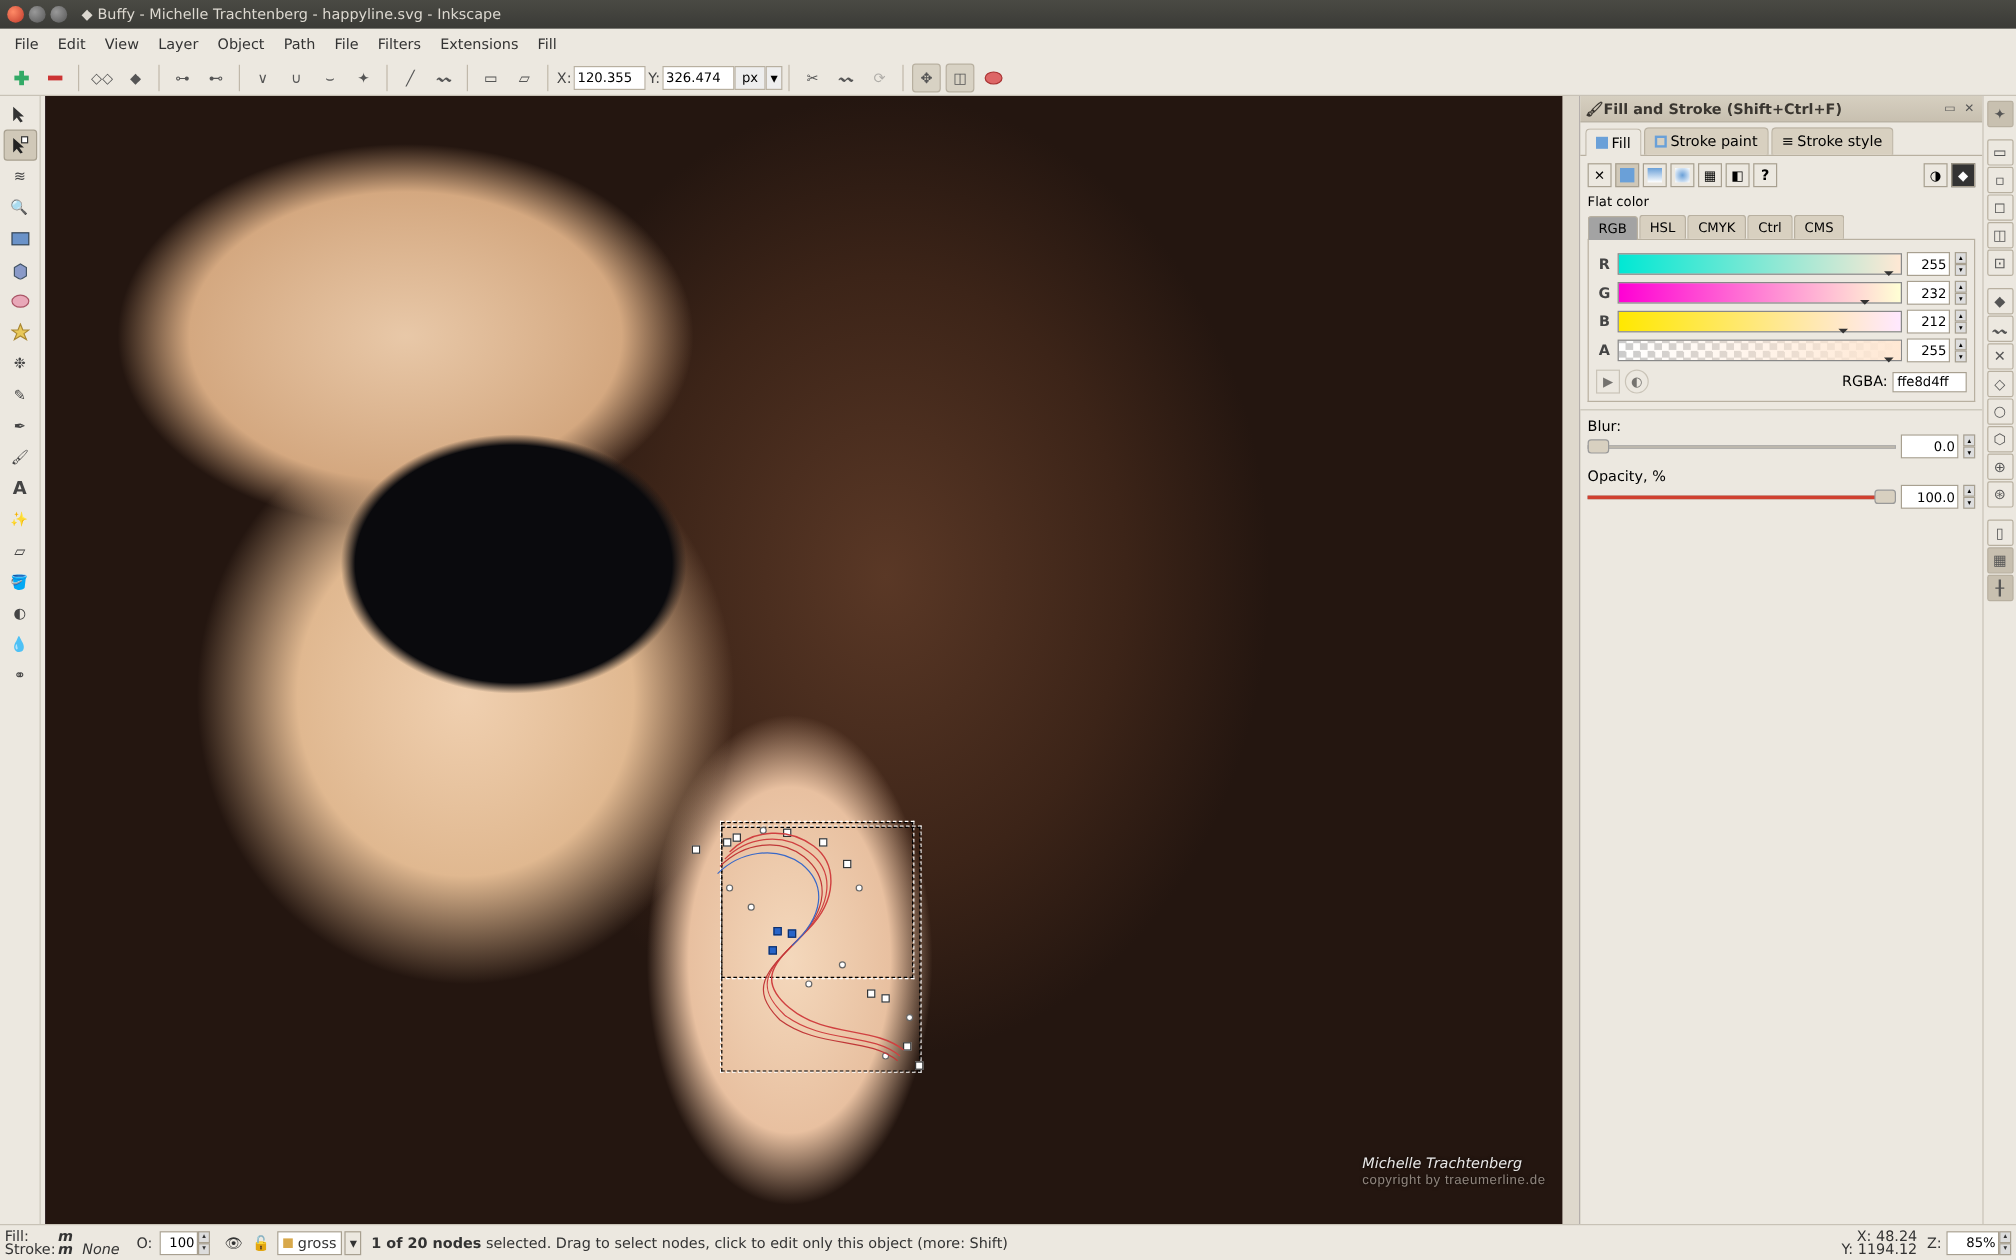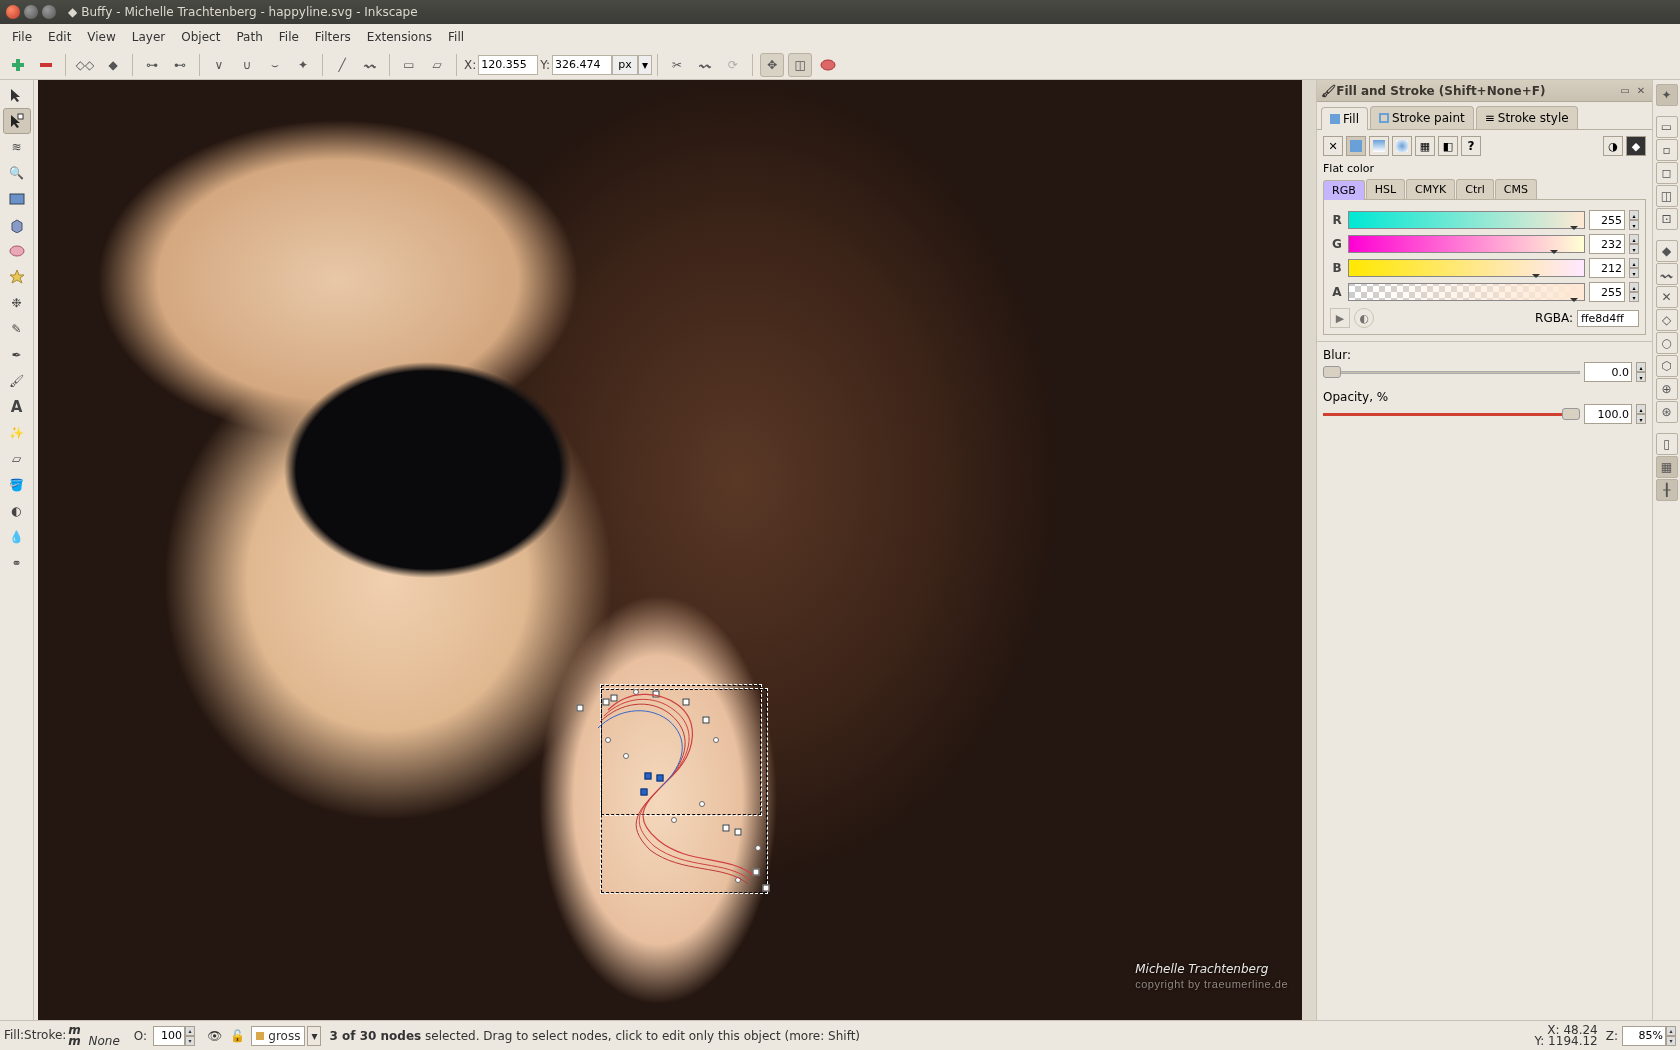--- a/index.html
+++ b/index.html
@@ -50,21 +50,21 @@
 .dock-title .dbtn{width:14px;height:14px;margin-left:2px;display:flex;align-items:center;justify-content:center;color:#555;font-size:10px}
 .tabs{display:flex;border-bottom:1px solid #b8b0a0;padding:4px 4px 0}
 .tab{padding:4px 8px;background:#d8d0c0;border:1px solid #b8b0a0;border-bottom:none;border-radius:4px 4px 0 0;margin-right:2px;font-size:11px;display:flex;align-items:center;gap:3px}
 .tab.active{background:#ece8e0;position:relative;top:1px}
 .fill-body{padding:6px;background:#ece8e0}
 .fill-row{display:flex;align-items:center;gap:3px;margin-bottom:6px}
 .fbtn{width:20px;height:20px;border:1px solid #a8a090;display:flex;align-items:center;justify-content:center;background:#ece8e0;font-size:11px}
 .fbtn.on{background:#d0c8b8}
 .color-tabs{display:flex;border-bottom:1px solid #b8b0a0;margin-top:2px}
 .ctab{padding:3px 8px;font-size:11px;background:#d8d0c0;border:1px solid #b8b0a0;border-bottom:none;border-radius:3px 3px 0 0;margin-right:1px}
-.ctab.active{background:#c4b5fd;position:relative;top:1px}
+.ctab.active{background:#a3a3a3;position:relative;top:1px}
 .color-panel{border:1px solid #b8b0a0;border-top:none;padding:6px;background:#ece8e0}
 .slider-row{display:flex;align-items:center;margin:4px 0;gap:4px}
 .slider-row .ch{width:14px;text-align:center;font-weight:bold;color:#444}
 .grad{flex:1;height:18px;border:1px solid #888;position:relative}
 .grad .tri{position:absolute;bottom:-6px;right:6px;width:0;height:0;border:4px solid transparent;border-top-color:#333}
 .numbox{width:36px;height:20px;border:1px solid #a8a090;background:#fff;text-align:right;padding:0 2px;font-size:11px}
 .spin{width:10px;height:20px;display:flex;flex-direction:column}
 .spin div{flex:1;border:1px solid #a8a090;background:#ddd;font-size:6px;display:flex;align-items:center;justify-content:center}
 .blur-sec{padding:6px;border-top:1px solid #c8c2b6}
 .wide-slider{height:12px;position:relative;margin:4px 0}
@@ -249,21 +249,21 @@
         <path d="M22 42 C42 22 72 18 92 34 C114 52 112 78 86 104 C60 130 46 144 72 170 C104 194 146 184 170 204" stroke="#c03838" fill="none" stroke-width="1"></path>
         <path d="M20 48 C38 30 68 24 90 40 C112 58 108 84 82 108" stroke="#3868c8" fill="none" stroke-width="1"></path>
       </svg>
     </div>
     <div class="scroll-v"></div>
   </div>
 
   <div class="dock">
     <div class="dock-title">
       <span>🖌</span>
-      <span>Fill and Stroke (Shift+None+F)</span>
+      <span>Fill and Stroke (Shift+Ctrl+F)</span>
       <span class="sp"></span>
       <span class="dbtn">▭</span>
       <span class="dbtn">✕</span>
     </div>
     <div class="tabs">
       <div class="tab active">
           <span style="width:10px;height:10px;background:#6aa0d8;display:inline-block"></span>
           <span>Fill</span>
         </div>
       <div class="tab">
@@ -478,21 +478,21 @@
     <div class="sw" style="background: rgb(255, 240, 240);"></div>
     <div class="sw" style="background: rgb(240, 255, 240);"></div>
     <div class="sw" style="background: rgb(240, 240, 255);"></div>
     <div class="sw" style="background: rgb(255, 224, 192);"></div>
     <div class="sw" style="background: rgb(192, 224, 255);"></div>
     <div class="sw" style="background: rgb(192, 255, 192);"></div>
     <div class="sw" style="background: rgb(255, 192, 224);"></div>
   </div>
 
 <div class="statusbar">
-  <div style="display:flex;flex-direction:row;line-height:11px;margin-right:2px">
+  <div style="display:flex;flex-direction:column;line-height:11px;margin-right:2px">
     <span><span>Fill:</span></span>
     <span><span>Stroke:</span></span>
   </div>
   <div style="display:flex;flex-direction:column;line-height:11px">
     <span style="font-style:italic;font-weight:bold">m</span>
     <span><b style="font-style:italic">m</b>&nbsp;&nbsp;<i>None</i></span>
   </div>
   <span style="margin:0 6px 0 14px">O:</span>
   <input class="numbox" style="width: 32px;" value="100">
   <div class="spin" style="margin-right:8px">
@@ -500,21 +500,21 @@
       <div>▾</div>
     </div>
   <span style="margin:0 4px">👁</span>
   <span style="margin:0 4px">🔓</span>
   <div style="display:flex;align-items:center;border:1px solid #a8a090;background:#fff;height:20px;padding:0 4px;margin:0 2px">
     <span style="width:8px;height:8px;background:#d8a84a;margin-right:4px"></span>
     <span>gross</span>
   </div>
   <span style="border:1px solid #a8a090;padding:2px 3px">▾</span>
   <div class="msg">
-    <b>3 of 30 nodes</b><span> selected. Drag to select nodes, click to edit only this object (more: Shift)</span>
+    <b>1 of 20 nodes</b><span> selected. Drag to select nodes, click to edit only this object (more: Shift)</span>
   </div>
   <div style="display:flex;flex-direction:column;line-height:11px;align-items:flex-end;margin-right:8px">
     <span><span>X:</span> <span>48.24</span></span>
     <span><span>Y:</span> <span>1194.12</span></span>
   </div>
   <span style="margin-right:4px">Z:</span>
   <input class="numbox" style="width: 44px;" value="85%">
   <div class="spin">
       <div>▴</div>
       <div>▾</div>

